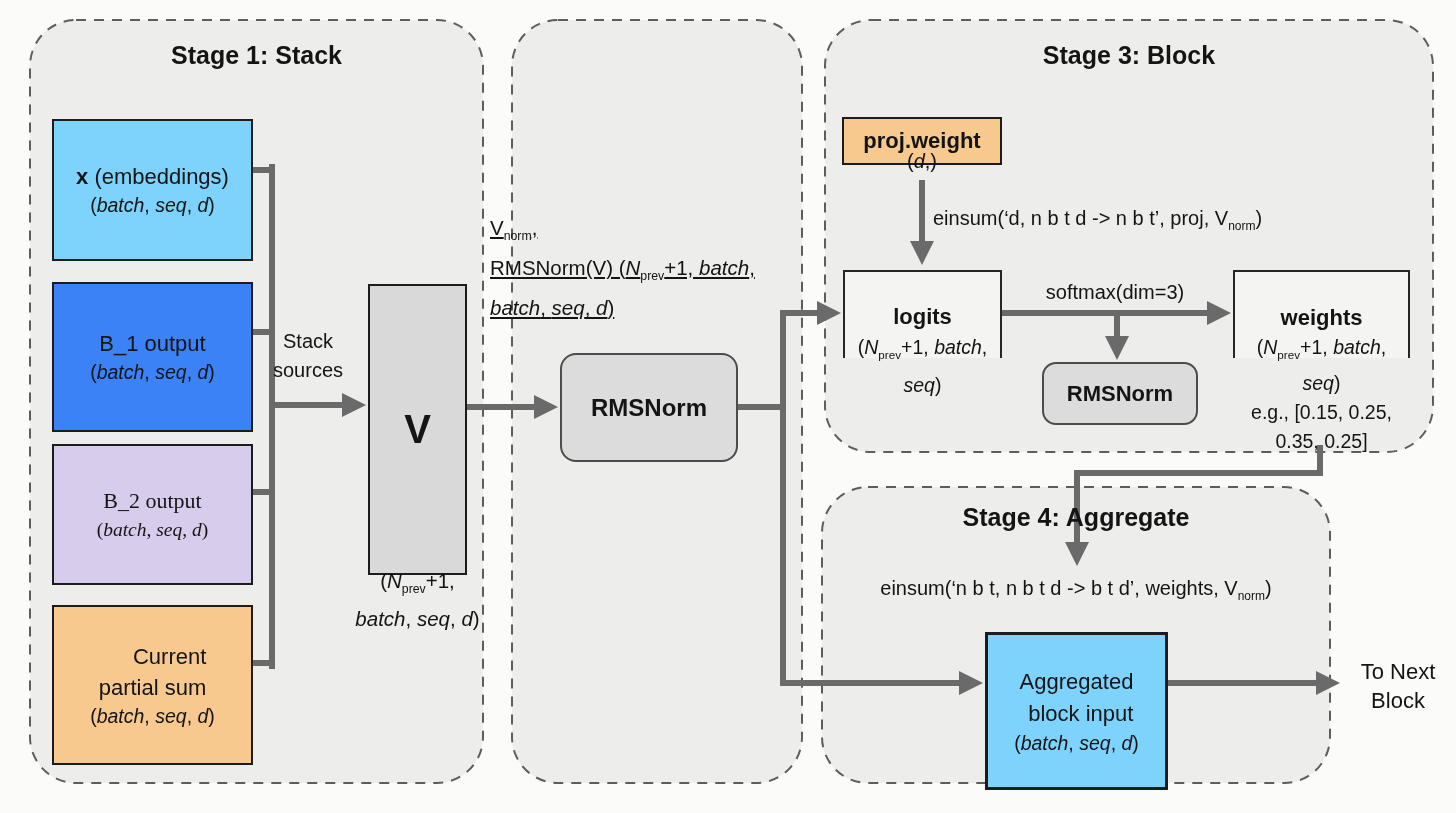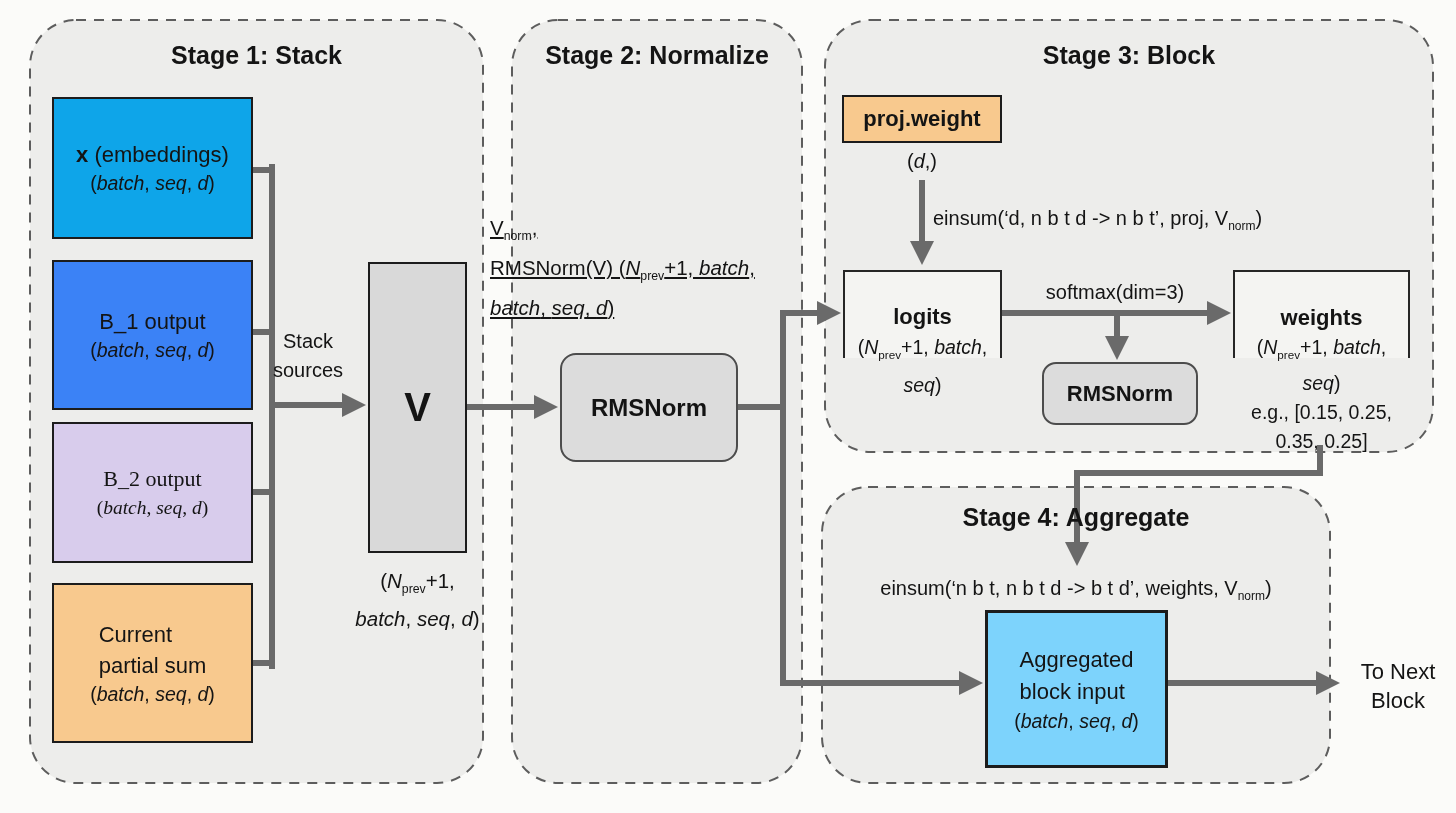--- a/index.html
+++ b/index.html
@@ -10,21 +10,22 @@
   }
   svg.wires{position:absolute; left:0; top:0; z-index:1;}
   .stage-title{
     position:absolute; z-index:3; text-align:center;
     font-weight:bold; font-size:25px; line-height:30px;
   }
   .box{
     position:absolute; z-index:2; box-sizing:border-box;
     border:2.5px solid #1c1c1c;
     display:flex; flex-direction:column; align-items:center; justify-content:center;
-    text-align:left;
+    text-align:right;
+    margin-top:22px;
   }
   .src-name{font-size:22px; line-height:30px;}
   .shape{font-size:19.5px; line-height:27px;}
   .v-letter{font-weight:bold; font-size:40px;}
   .rms{
     position:absolute; z-index:2; box-sizing:border-box;
     background:#dcdcdc; border:2.5px solid #4c4c4c; border-radius:16px;
     display:flex; align-items:center; justify-content:center;
     font-weight:bold; text-align:center;
   }
@@ -71,25 +72,24 @@
     <polygon points="1117,360 1105,336 1129,336" fill="#6a6a6a"></polygon>
 
     <path d="M1320 448 V473 H1077 V542" fill="none" stroke="#6a6a6a" stroke-width="6" stroke-linecap="square" stroke-linejoin="miter"></path>
     <polygon points="1077,566 1065,542 1089,542" fill="#6a6a6a"></polygon>
 
     <path d="M1168 683 H1318" fill="none" stroke="#6a6a6a" stroke-width="6"></path>
     <polygon points="1340,683 1316,671 1316,695" fill="#6a6a6a"></polygon>
   </svg>
 
   <div class="stage-title" style="left:30px;top:40px;width:453px;">Stage 1: Stack</div>
-  <div class="stage-title" style="left:512px;top:40px;width:290px;">Stage 2: Normalize</div>
   <div class="stage-title" style="left:825px;top:40px;width:608px;">Stage 3: Block</div>
   <div class="stage-title" style="left:822px;top:502px;width:508px;">Stage 4: Aggregate</div>
 
-  <div class="box" style="left:52px;top:97px;width:201px;height:142px;background:#0ea5e9;">
+  <div class="box" style="left:52px;top:97px;width:201px;height:142px;background:#7dd3fc;">
     <div class="src-name"><b>x</b> (embeddings)</div>
     <div class="shape">(<i>batch</i>, <i>seq</i>, <i>d</i>)</div>
   </div>
   <div class="box" style="left:52px;top:260px;width:201px;height:150px;background:#3b82f6;">
     <div class="src-name">B_1 output</div>
     <div class="shape">(<i>batch</i>, <i>seq</i>, <i>d</i>)</div>
   </div>
   <div class="box" style="left:52px;top:422px;width:201px;height:141px;background:#d8ccec;font-family:Liberation Serif, serif;">
     <div class="src-name">B_2 output</div>
     <div class="shape">(<i>batch</i>, <i>seq</i>, <i>d</i>)</div>

